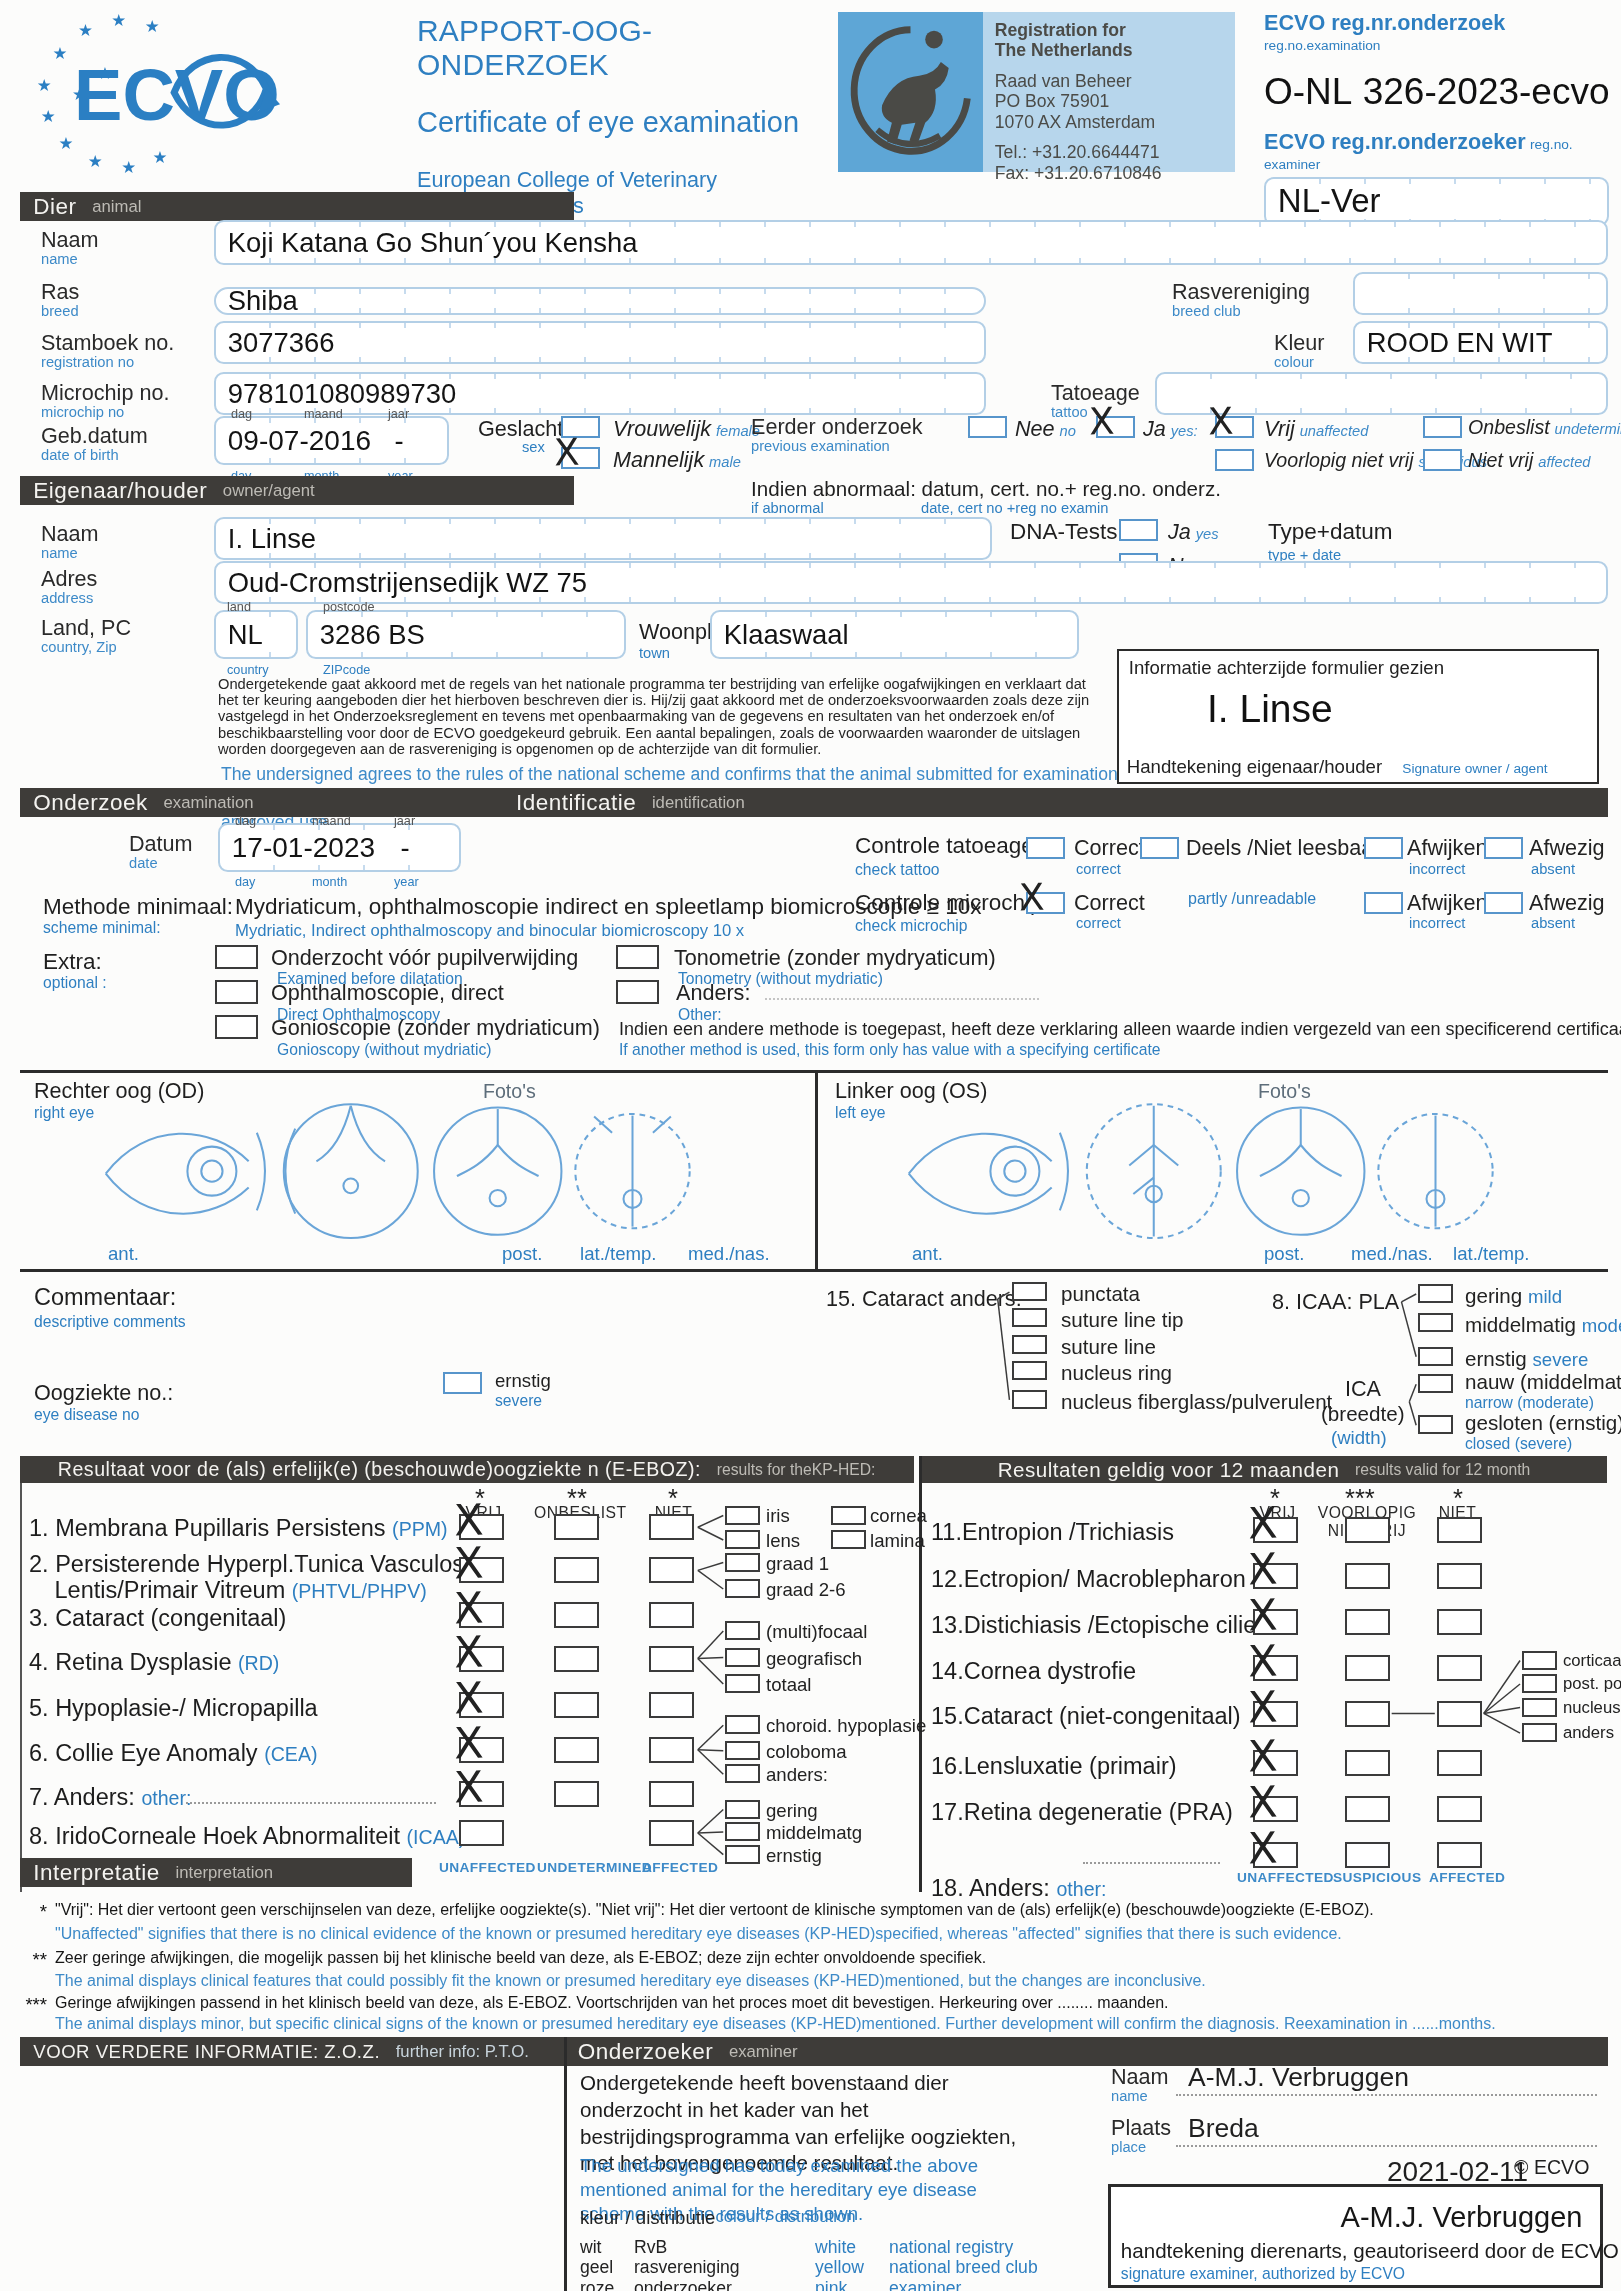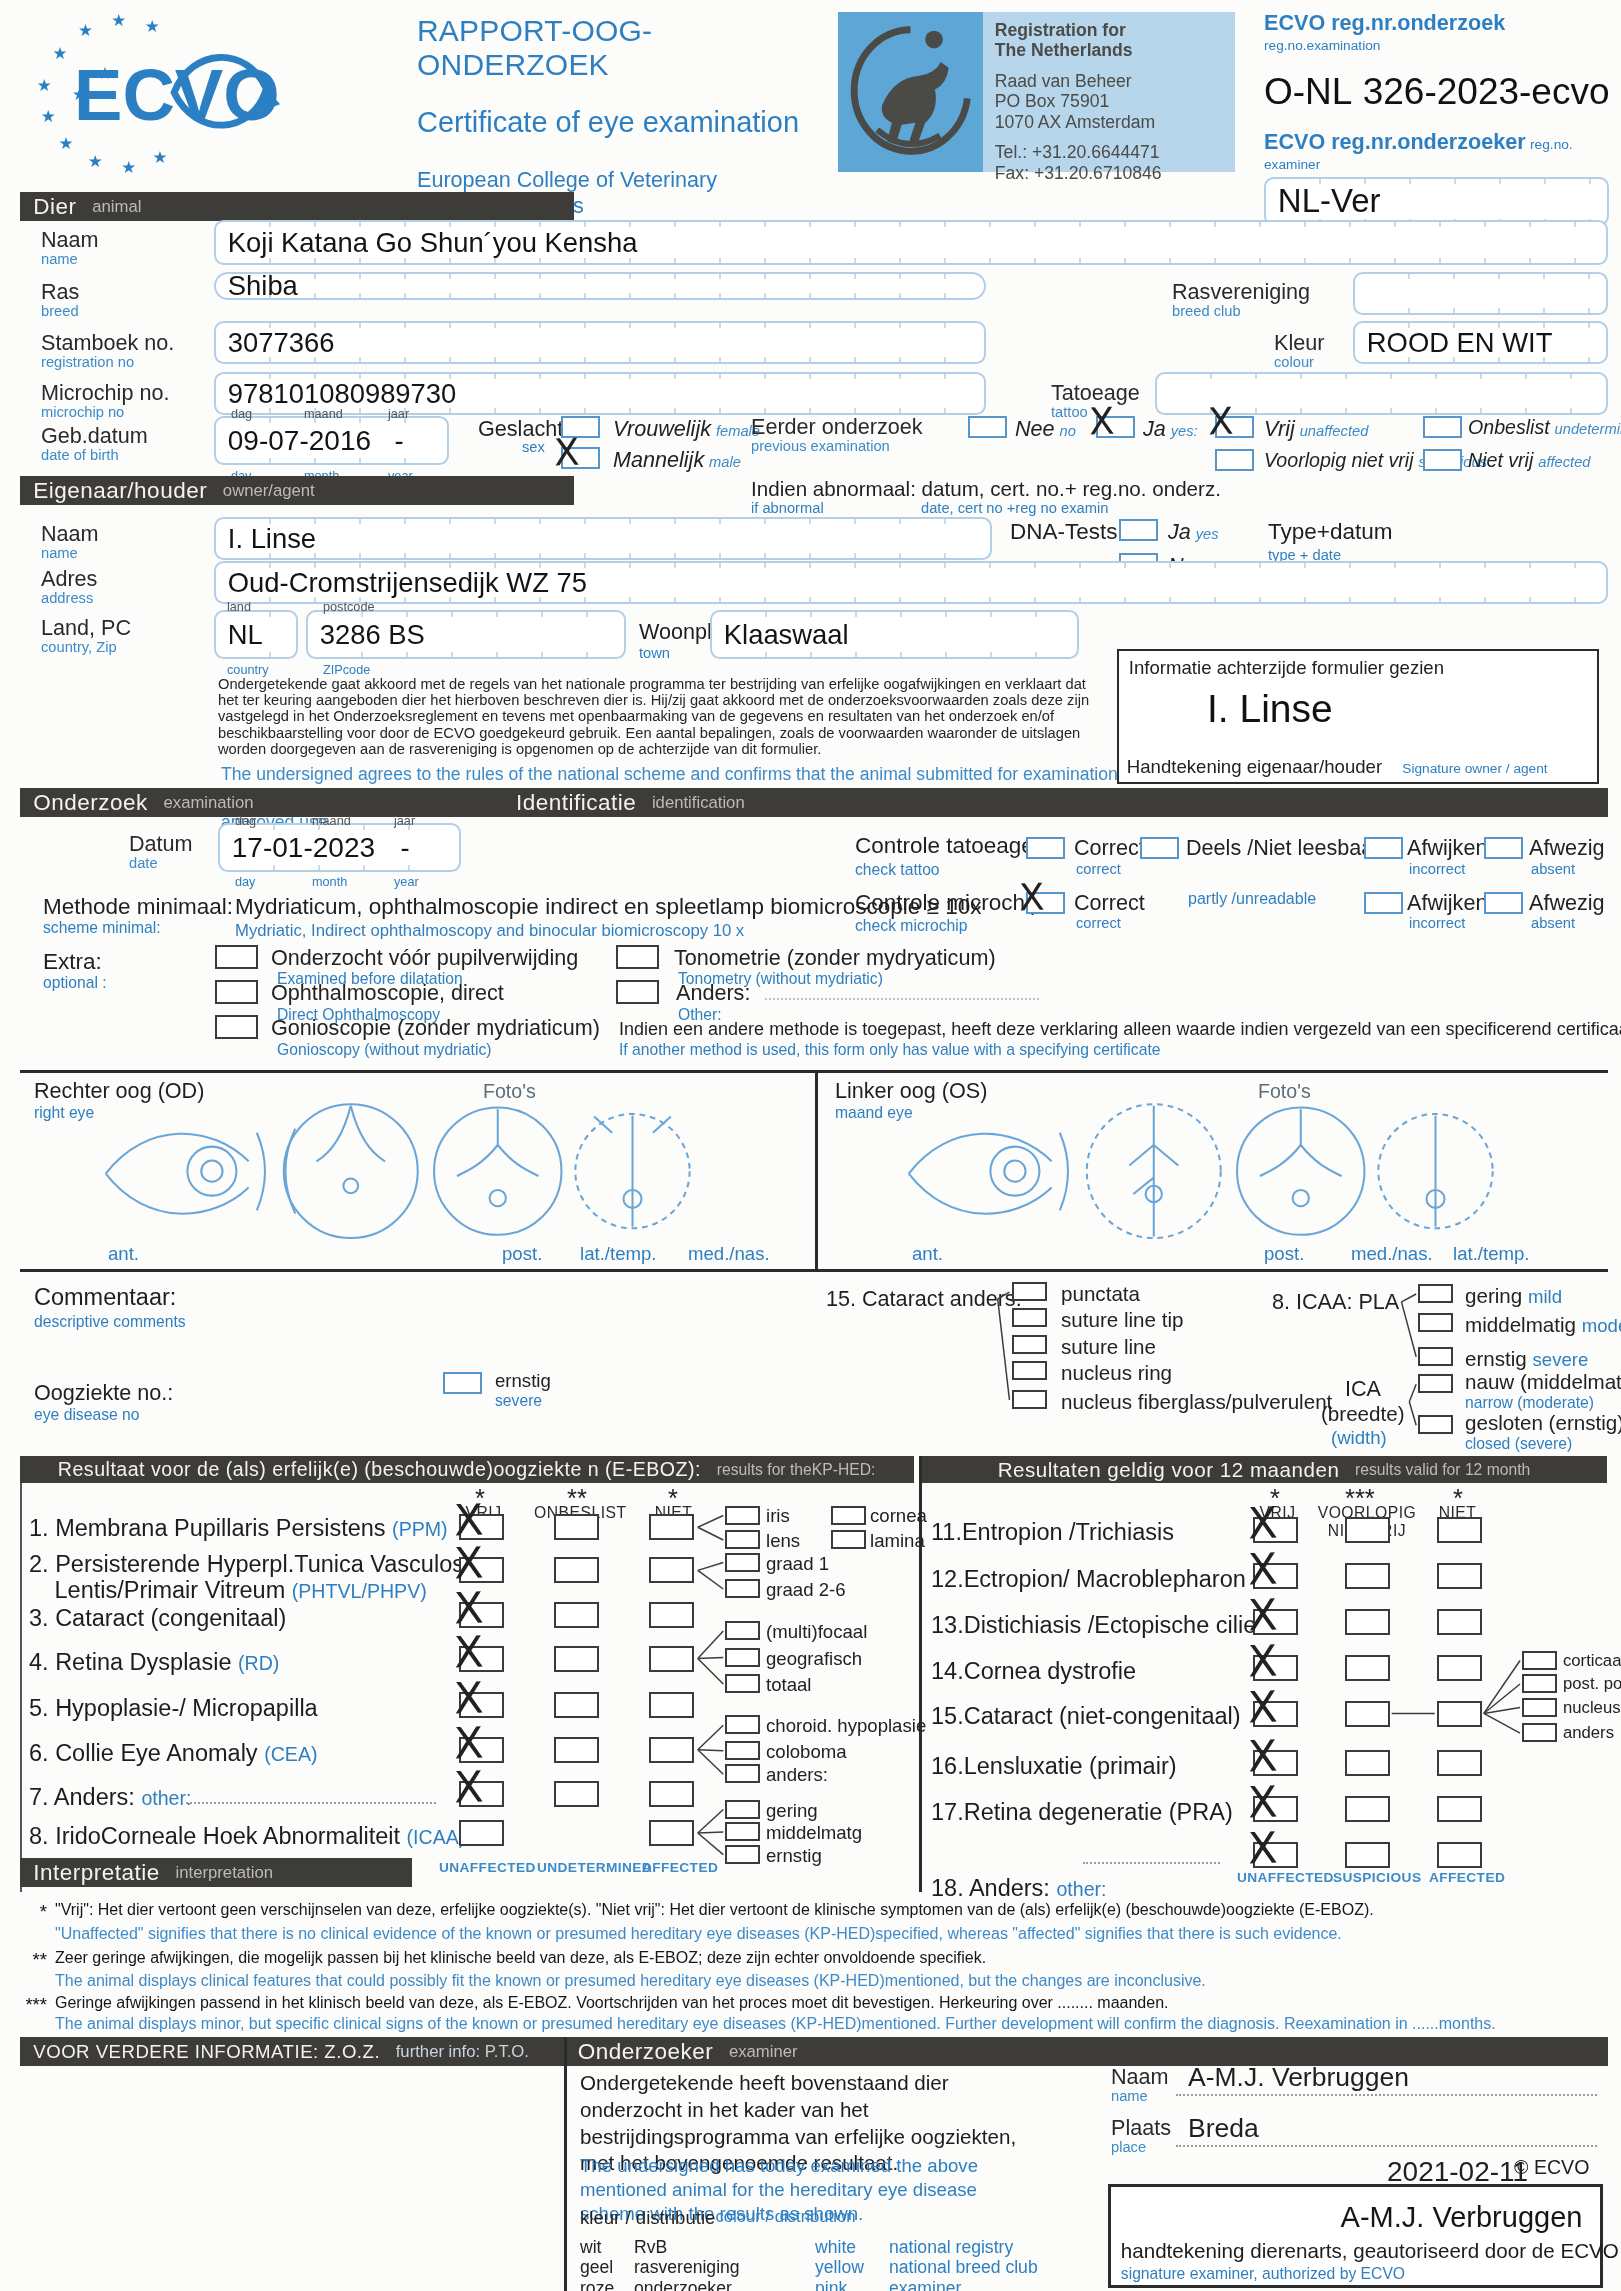--- a/index.html
+++ b/index.html
@@ -136,21 +136,21 @@
       <span class="en">name</span>
   </div>
   <div class="cfield" style="left:214px;top:220px;width:1394px;height:45px;">
     <span class="fval">Koji Katana Go Shun´you Kensha</span>
   </div>
 
   <div class="flabel" style="left:41px;top:281px;">
     <span class="nl">Ras</span>
       <span class="en">breed</span>
   </div>
-  <div class="cfield" style="left:214px;top:272px;width:772px;height:28px;border-radius:15px;">
+  <div class="cfield" style="left:214px;top:287px;width:772px;height:28px;border-radius:15px;">
     <span class="fval">Shiba</span>
   </div>
   <div class="flabel" style="left:1172px;top:281px;">
     <span class="nl">Rasvereniging</span>
       <span class="en">breed club</span>
   </div>
   <div class="cfield" style="left:1353px;top:272px;width:255px;height:43px;">
     <span class="fval"></span>
   </div>
 
@@ -433,21 +433,21 @@
   <span class="abs blue" style="left:1531px;top:915px;font-size:14.7px;">absent</span>
 
   <div class="hline" style="left:19.6px;top:1070px;width:1588px;"></div>
   <div class="hline" style="left:19.6px;top:1269px;width:1588px;"></div>
   <div class="vline" style="left:815px;top:1070px;height:199px;"></div>
 
   <span class="abs" style="left:34px;top:1078px;font-size:21.6px;">Rechter oog (OD)</span>
   <span class="abs blue" style="left:34px;top:1104px;font-size:15.7px;">right eye</span>
   <span class="abs" style="left:483px;top:1080px;font-size:19.6px;color:#5d6d7a;">Foto's</span>
   <span class="abs" style="left:835px;top:1078px;font-size:21.6px;">Linker oog (OS)</span>
-  <span class="abs blue" style="left:835px;top:1104px;font-size:15.7px;">maand eye</span>
+  <span class="abs blue" style="left:835px;top:1104px;font-size:15.7px;">left eye</span>
   <span class="abs" style="left:1258px;top:1080px;font-size:19.6px;color:#5d6d7a;">Foto's</span>
 
   <div class="abs" style="left:24.5px;top:1096px;">
     <svg width="774" height="147" viewBox="0 0 790 180" fill="none" stroke="#6aa5d8" stroke-width="2.5">
       <path d="M20,95 C70,30 150,35 195,80"></path>
         <path d="M20,95 C70,160 150,155 195,112"></path>
       <circle cx="150" cy="92" r="30"></circle>
         <circle cx="150" cy="92" r="13"></circle>
       <path d="M205,45 q20,47 0,95"></path>
       <circle cx="320" cy="92" r="82"></circle>

